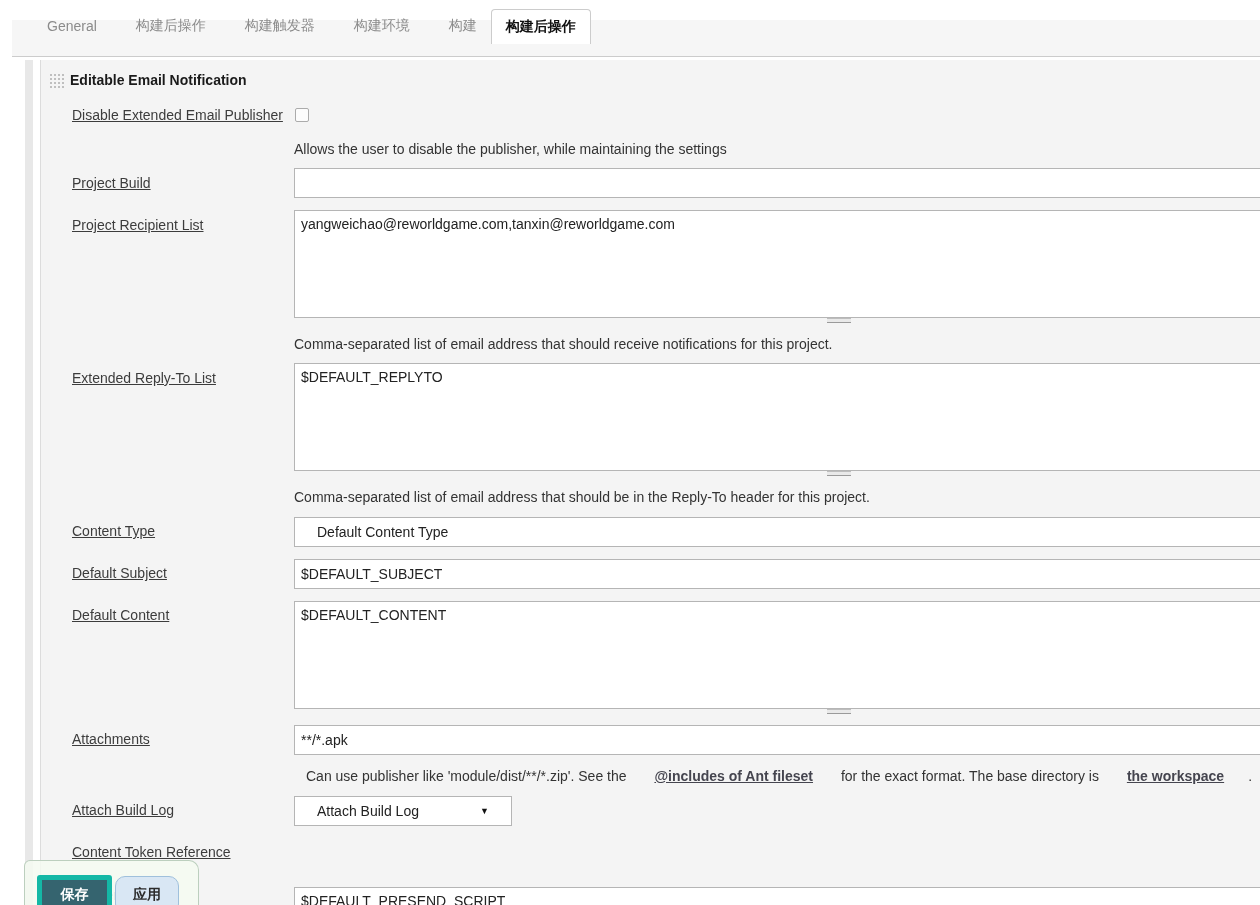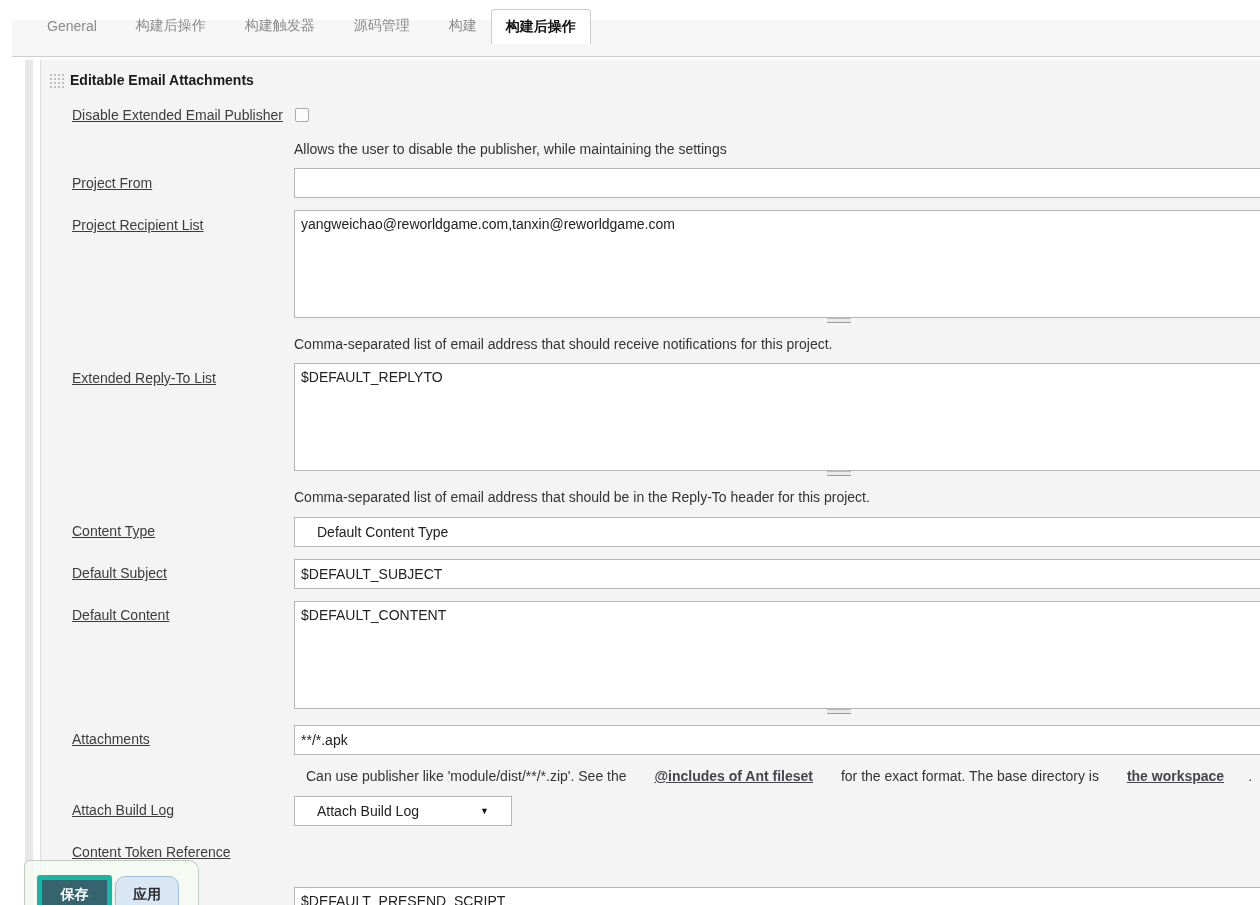--- a/index.html
+++ b/index.html
@@ -65,37 +65,37 @@
     border:1px solid var(--apply-border,#9fc0dc); border-radius:10px; cursor:pointer;
     font-family:"Liberation Sans", sans-serif; }
 </style>
 </head>
 <body>
 
 <div class="tabbar">
   <span class="tab">General</span>
   <span class="tab">构建后操作</span>
   <span class="tab">构建触发器</span>
-  <span class="tab">源码管理</span>
+  <span class="tab">构建环境</span>
   <span class="tab">构建</span>
   <span class="tab active">构建后操作</span>
 </div>
 
 <div class="rail"></div>
 <div class="vline"></div>
 <div class="panel"></div>
 
 <div class="drag-handle" title=""></div>
-<div class="section-title">Editable Email Attachments</div>
+<div class="section-title">Editable Email Notification</div>
 
 <div class="lbl" style="top:95px">Disable Extended Email Publisher</div>
 <input class="cb" type="checkbox" style="">
 <div class="help" style="top:129px">Allows the user to disable the publisher, while maintaining the settings</div>
 
-<div class="lbl" style="top:163px">Project From</div>
+<div class="lbl" style="top:163px">Project Build</div>
 <input class="txt" style="top: 156px;" value="">
 
 <div class="lbl" style="top:205px">Project Recipient List</div>
 <textarea class="txt" style="top: 198px;">yangweichao@reworldgame.com,tanxin@reworldgame.com</textarea>
 <div class="grip" style="top:306px"></div>
 <div class="help" style="top:324px">Comma-separated list of email address that should receive notifications for this project.</div>
 
 <div class="lbl" style="top:358px">Extended Reply-To List</div>
 <textarea class="txt" style="top: 351px;">$DEFAULT_REPLYTO</textarea>
 <div class="grip" style="top:459px"></div>

